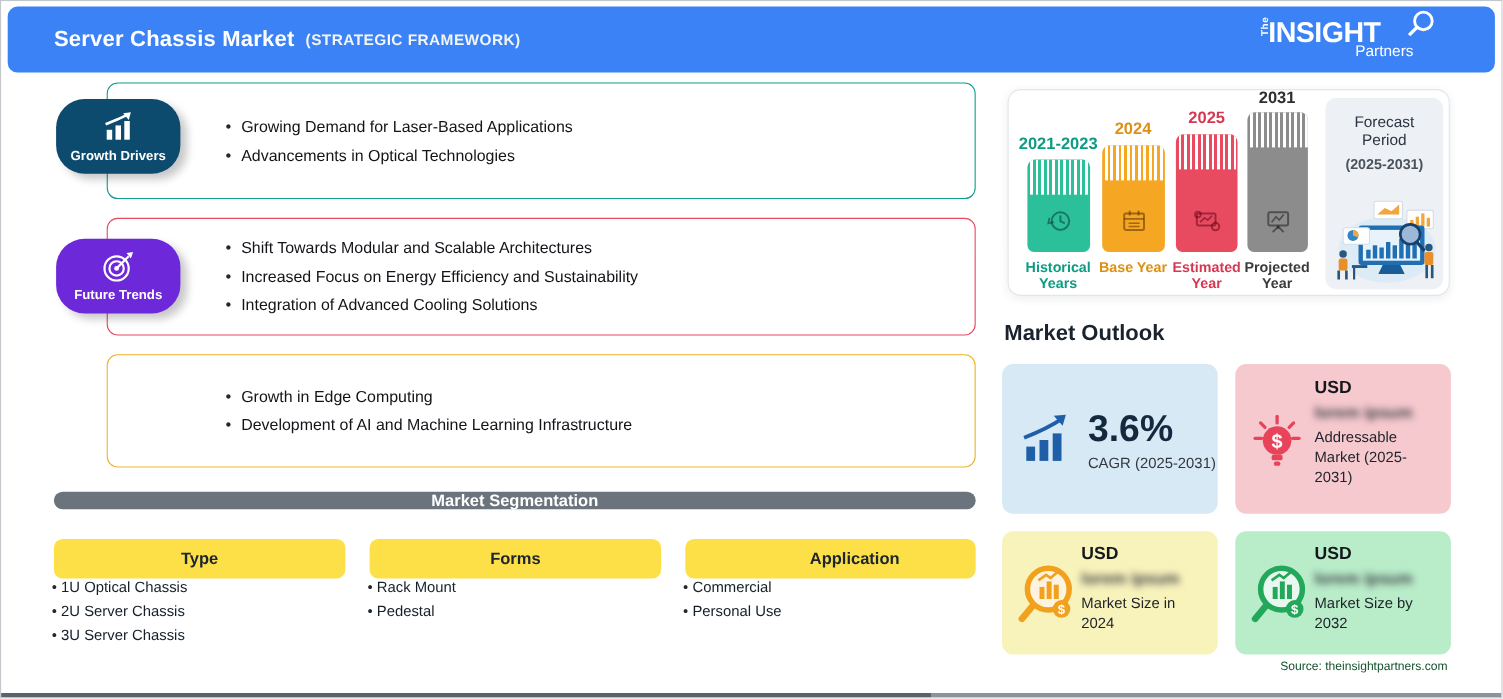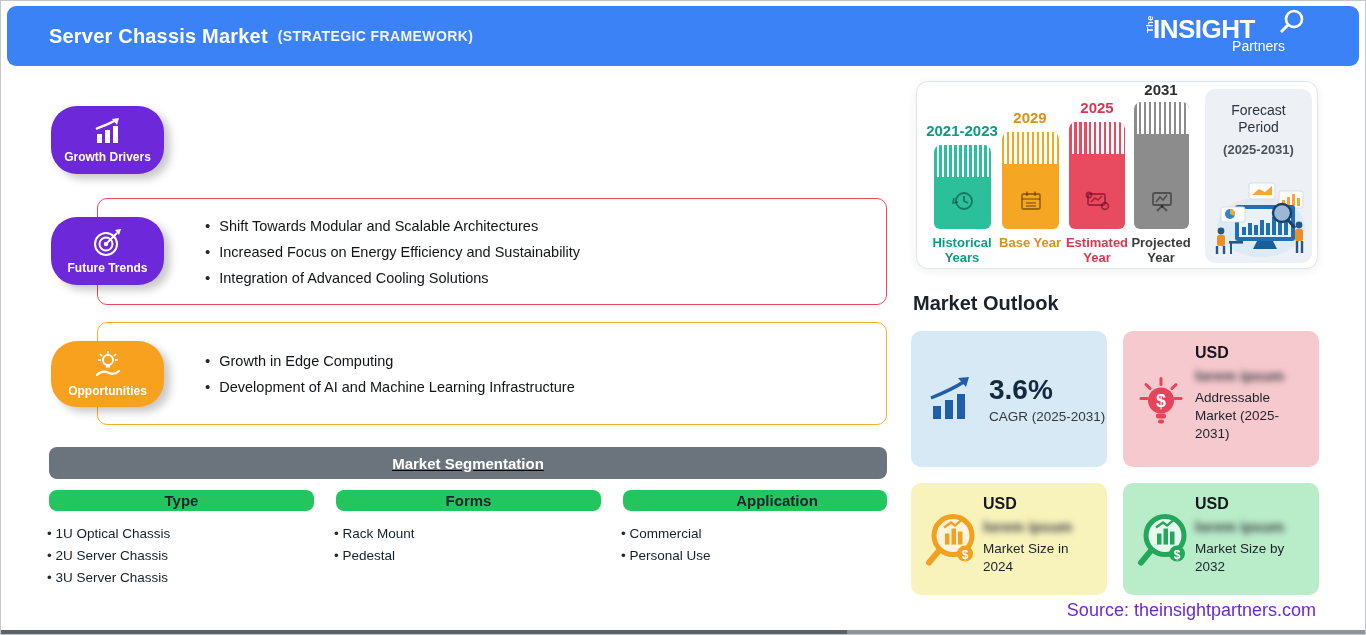--- a/index.html
+++ b/index.html
@@ -29,30 +29,30 @@
     display:flex; flex-direction:column; justify-content:center; gap:9px; padding:12px 20px 12px 107px; }
   .fw-box.drivers { top:74px; height:106px; border:1.6px solid #0f9d8c; }
   .fw-box.trends  { top:197px; height:107px; border:1.6px solid #e8495f; }
   .fw-box.opps    { top:321px; height:103px; border:1.6px solid #eeb32a; }
   .fw-item { font-size:14.5px; color:#121418; display:flex; align-items:baseline; }
   .fw-item::before { content:"•"; color:#24292e; margin-right:9px; font-size:15px; }
 
   .badge { position:absolute; left:50px; width:113px; height:68px; border-radius:26px;
     display:flex; flex-direction:column; align-items:center; justify-content:center; gap:3px;
     box-shadow:6px 5px 8px rgba(0,0,0,0.22); }
-  .badge.drivers { top:105px;  background:#6d28d9; }
+  .badge.drivers { top:89px;  background:#0c4a6e; }
   .badge.trends  { top:216px; background:#6d28d9; }
   .badge.opps    { top:340px; background:#f7a11e; height:66px; }
   .badge-label { color:#ffffff; font-size:12px; font-weight:bold; }
 
   
-  .seg-bar { position:absolute; left:48px; top:446px; width:838px; height:32px; background:#6b747c;
-    border-radius:8px; display:flex; align-items:center; justify-content:center;text-decoration:underline; }
+  .seg-bar { position:absolute; left:48px; top:446px; width:838px; height:16px; background:#6b747c;
+    border-radius:8px; display:flex; align-items:center; justify-content:center; }
   .seg-bar span { color:#fff; font-size:15px; font-weight:bold; }
-  .seg-head { position:absolute; top:489px; height:21px; background:#22c55e; border-radius:8px;
+  .seg-head { position:absolute; top:489px; height:36px; background:#fde047; border-radius:8px;
     display:flex; align-items:center; justify-content:center; font-size:15px; font-weight:bold; color:#1b2430; }
   .seg-head.c1 { left:48px;  width:265px; }
   .seg-head.c2 { left:335px; width:265px; }
   .seg-head.c3 { left:622px; width:264px;padding-left:44px; }
   .seg-list { position:absolute; top:525px; display:flex; flex-direction:column; gap:7px; }
   .seg-list.c1 { left:46px; } .seg-list.c2 { left:333px; } .seg-list.c3 { left:620px; }
   .seg-item { font-size:13.5px; color:#15202b; }
   .seg-item::before { content:"• "; color:#24292e; }
 
   
@@ -82,30 +82,30 @@
   .forecast svg { position:absolute; left:4px; bottom:4px; }
 
   
   .outlook-title { position:absolute; left:912px; top:291px; font-size:20px; font-weight:bold; color:#19222d; }
   .card { position:absolute; border-radius:10px; }
   .card1 { left:910px;  top:330px; width:196px; height:136px; background:#d6e9f5;
     display:flex; align-items:center; gap:12px; padding-left:16px; }
   .card2 { left:1122px; top:330px; width:196px; height:136px; background:#f6c9ce; }
   .card3 { left:910px;  top:482px; width:196px; height:112px; background:#f8f2bb; }
   .card4 { left:1122px; top:482px; width:196px; height:112px; background:#b9ecc9; }
-  .card-value { font-size:28px; font-weight:bold; color:#14293e; }
+  .card-value { font-size:34px; font-weight:bold; color:#14293e; }
   .card-sub { font-size:13.5px; color:#33383e; margin-top:3px; }
   .card-icon { position:absolute; left:12px; top:50%; transform:translateY(-46%); }
   .card-text { margin-left:72px; padding-top:13px; padding-right:8px; }
   .card3 .card-text, .card4 .card-text { padding-top:12px; }
   .card-cur { font-size:16px; font-weight:bold; color:#14181d; }
   .card-blur { font-size:15px; font-weight:bold; color:#3c4046; filter:blur(3.2px); margin-top:5px; white-space:nowrap; }
   .card-label { font-size:13.5px; color:#1d2329; margin-top:5px; line-height:18px; }
 
-  .source { position:absolute; right:49px; top:599px; font-size:18px; color:#6d28d9; }
+  .source { position:absolute; right:49px; top:599px; font-size:11px; color:#14532d; }
 
   .bottom-bar { position:absolute; left:0; right:0; bottom:0; height:4px;
     background:linear-gradient(90deg,#59636a 0 62%, #8b949b 62%); }
 </style>
 </head>
 <body>
 
 <div id="stage">
 
   <div class="header">
@@ -117,20 +117,24 @@
       <span class="logo-the">The</span>
       <span class="logo-insight">INSIGHT</span>
       <span class="logo-partners">Partners</span>
       <svg class="logo-mag" width="30" height="34" viewBox="0 0 30 34">
         <circle cx="17" cy="10" r="8" fill="none" stroke="#ffffff" stroke-width="2.6"></circle>
         <line x1="11" y1="16" x2="4" y2="23" stroke="#ffffff" stroke-width="3"></line>
       </svg>
     </div>
   </div>
 
+  <div class="fw-box drivers">
+    <div class="fw-item">Growing Demand for Laser-Based Applications</div>
+    <div class="fw-item">Advancements in Optical Technologies</div>
+  </div>
   <div class="badge drivers">
     <svg width="34" height="30" viewBox="0 0 34 30">
       <rect x="6" y="17" width="5" height="9" fill="#fff"></rect>
       <rect x="14" y="13" width="5" height="13" fill="#fff"></rect>
       <rect x="22" y="9" width="5" height="17" fill="#fff"></rect>
       <path d="M5 12 C12 9 18 7 25 3" fill="none" stroke="#fff" stroke-width="2.4"></path>
       <path d="M21 2 L28 1 L26 8 Z" fill="#fff"></path>
     </svg>
     <span class="badge-label">Growth Drivers</span>
   </div>
@@ -148,33 +152,20 @@
       <line x1="15" y1="16" x2="26" y2="5" stroke="#fff" stroke-width="2"></line>
       <path d="M24 2 L30 1 L28 7 Z" fill="#fff"></path>
     </svg>
     <span class="badge-label">Future Trends</span>
   </div>
 
   <div class="fw-box opps">
     <div class="fw-item">Growth in Edge Computing</div>
     <div class="fw-item">Development of AI and Machine Learning Infrastructure</div>
   </div>
-  <div class="badge opps">
-    <svg width="34" height="30" viewBox="0 0 34 30">
-      <circle cx="17" cy="9" r="5" fill="none" stroke="#fff" stroke-width="2"></circle>
-      <rect x="15" y="13" width="4" height="3.5" fill="#fff"></rect>
-      <line x1="17" y1="0" x2="17" y2="2.5" stroke="#fff" stroke-width="1.6"></line>
-      <line x1="9" y1="3" x2="11" y2="5" stroke="#fff" stroke-width="1.6"></line>
-      <line x1="25" y1="3" x2="23" y2="5" stroke="#fff" stroke-width="1.6"></line>
-      <line x1="7" y1="9" x2="10" y2="9" stroke="#fff" stroke-width="1.6"></line>
-      <line x1="24" y1="9" x2="27" y2="9" stroke="#fff" stroke-width="1.6"></line>
-      <path d="M6 24 C10 20 14 20 18 22 C22 24 26 22 28 20" fill="none" stroke="#fff" stroke-width="2.2" stroke-linecap="round"></path>
-    </svg>
-    <span class="badge-label">Opportunities</span>
-  </div>
 
   <div class="seg-bar">
     <span>Market Segmentation</span>
   </div>
   <div class="seg-head c1">Type</div>
   <div class="seg-head c2">Forms</div>
   <div class="seg-head c3">Application</div>
   <div class="seg-list c1">
     <div class="seg-item">1U Optical Chassis</div>
     <div class="seg-item">2U Server Chassis</div>
@@ -184,21 +175,21 @@
     <div class="seg-item">Rack Mount</div>
     <div class="seg-item">Pedestal</div>
   </div>
   <div class="seg-list c3">
     <div class="seg-item">Commercial</div>
     <div class="seg-item">Personal Use</div>
   </div>
 
   <div class="tl-card">
     <div class="tl-year y1">2021-2023</div>
-    <div class="tl-year y2">2029</div>
+    <div class="tl-year y2">2024</div>
     <div class="tl-year y3">2025</div>
     <div class="tl-year y4">2031</div>
 
     <div class="tl-bar b1">
       <div class="stripes"></div>
       <svg width="24" height="24" viewBox="0 0 24 24">
         <circle cx="13" cy="12" r="8" fill="none" stroke="rgba(10,60,50,.55)" stroke-width="1.8"></circle>
         <path d="M13 7 V12 L17 14" fill="none" stroke="rgba(10,60,50,.55)" stroke-width="1.8"></path>
         <path d="M3 9 L2 14 L7 13" fill="none" stroke="rgba(10,60,50,.55)" stroke-width="1.6"></path>
       </svg>

